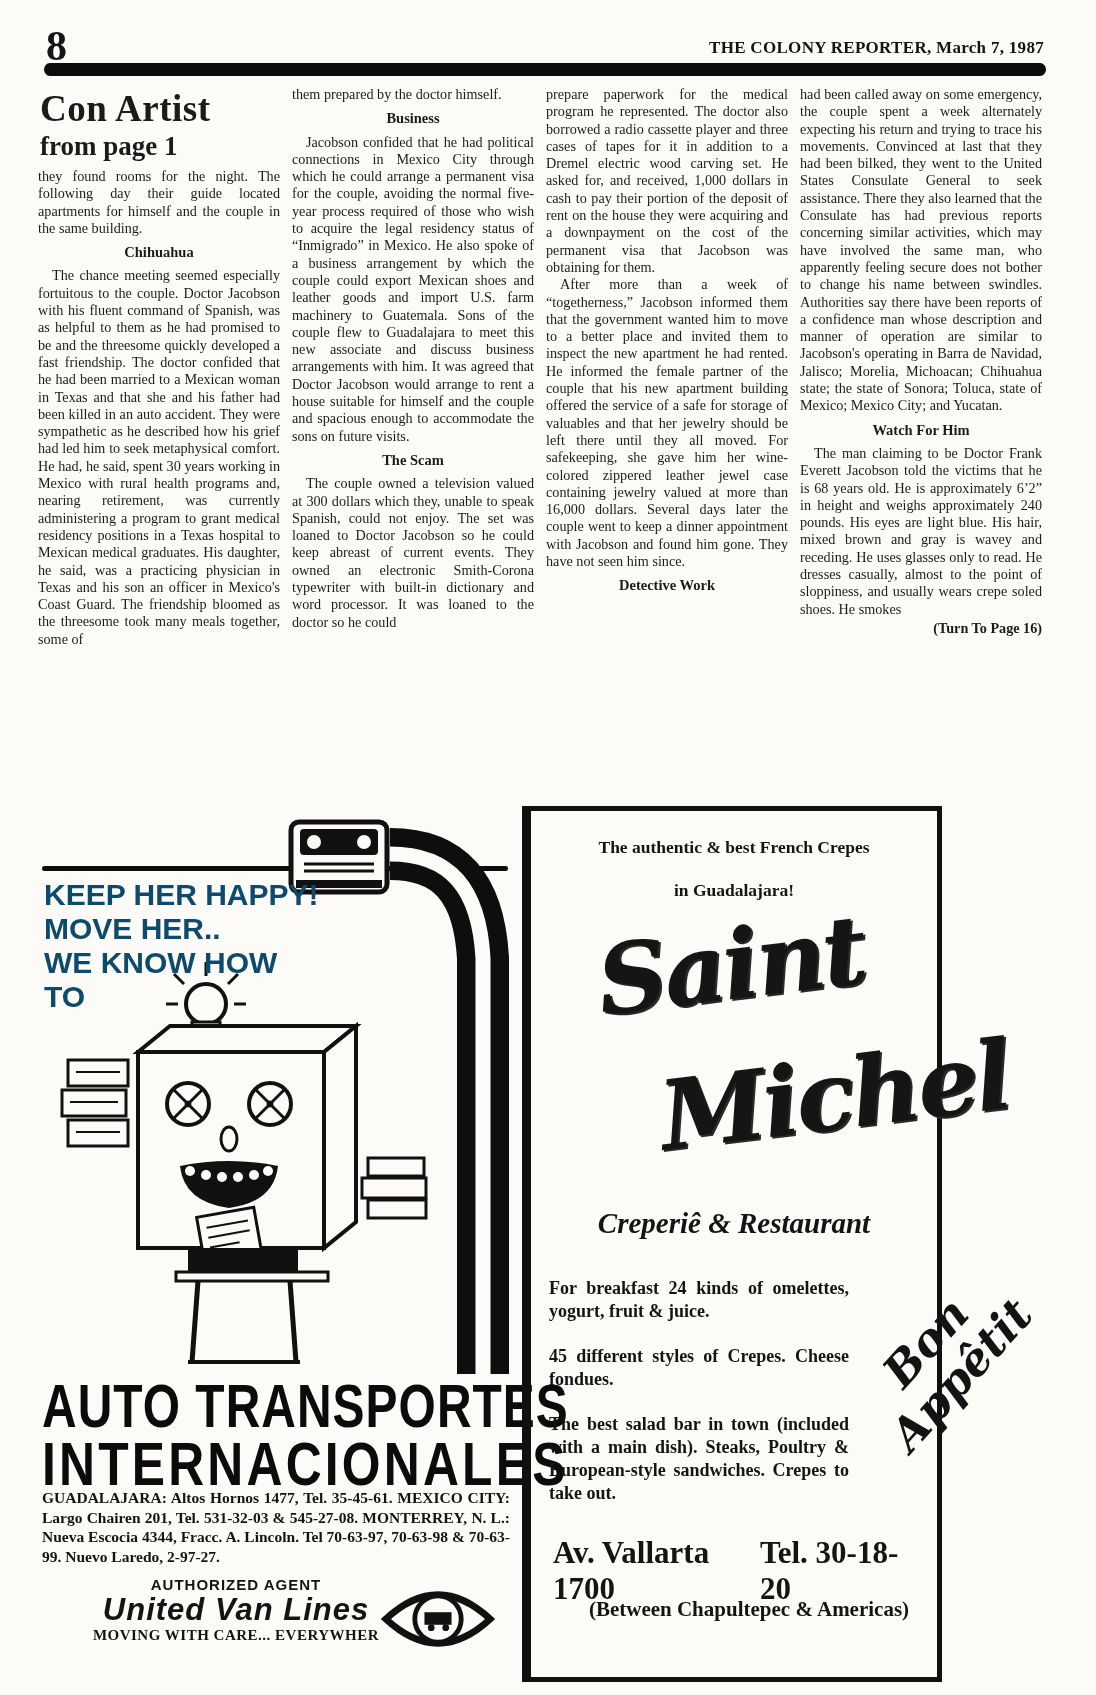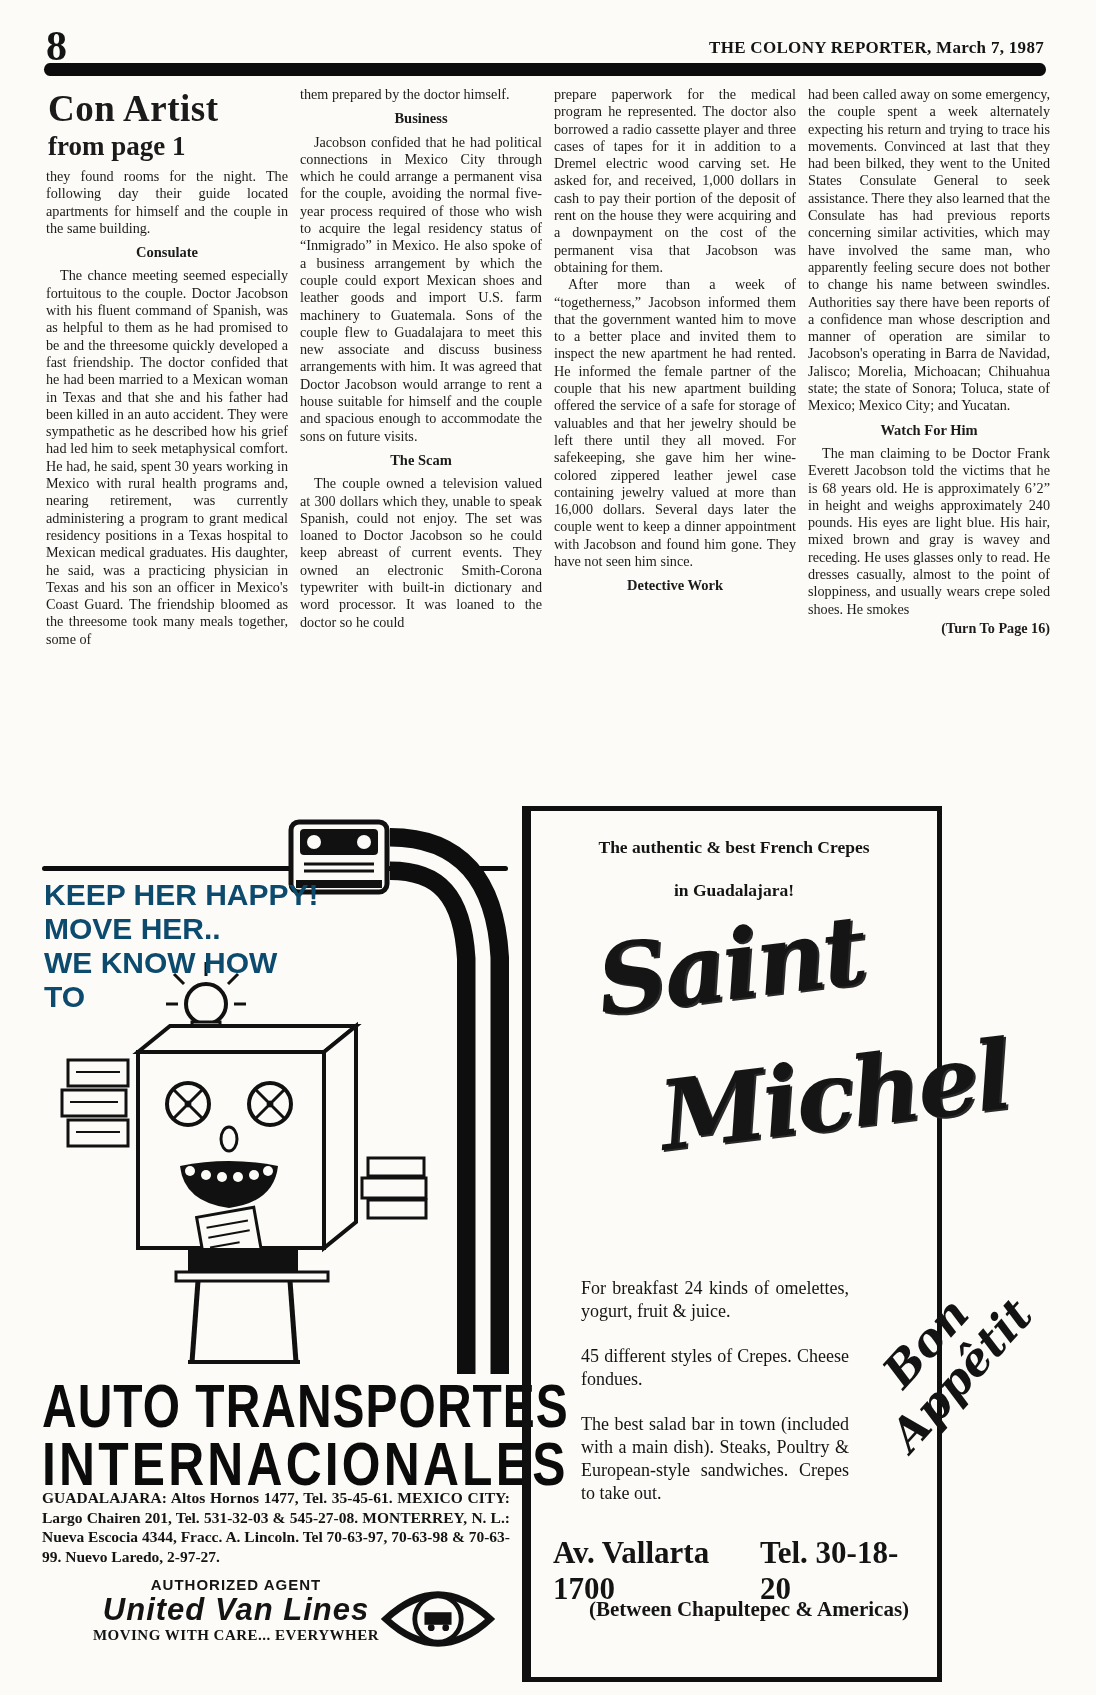--- a/index.html
+++ b/index.html
@@ -7,21 +7,21 @@
   .page {
     position:relative; width:1096px; height:1695px; margin:0 auto;
     background:#fcfbf7; color:#141414; overflow:hidden;
     font-family:"Liberation Serif", serif;
   }
   
   .page-number { position:absolute; left:46px; top:22px; font-size:42px; font-weight:bold; }
   .masthead { position:absolute; right:52px; top:38px; font-size:17px; font-weight:bold; letter-spacing:.3px; }
   .header-rule { position:absolute; left:44px; top:63px; width:1002px; height:13px; background:#0c0c0c; border-radius:7px/60%; }
   
-  .article { position:absolute; left:46px; top:86px; width:1004px; height:748px; display:flex; gap:12px; }
+  .article { position:absolute; left:38px; top:86px; width:1004px; height:748px; display:flex; gap:12px; }
   .col { width:242px; height:100%; overflow:hidden; text-align:justify; font-size:14.2px; line-height:17.3px; color:#1b1b1b; }
   .headline { font-size:37px; font-weight:bold; letter-spacing:.5px; margin:4px 0 6px 2px; text-align:left; line-height:1; }
   .subhead-from { font-size:27px; font-weight:bold; margin:2px 0 8px 2px; text-align:left; line-height:1; }
   .col p { margin:0; }
   .col p.indent { text-indent:14px; }
   .col h4 { font-size:14.5px; font-weight:bold; text-align:center; margin:7px 0 6px 0; }
   .col .cont { font-weight:bold; text-align:right; margin-top:2px; }
   
   .movers-ad { position:absolute; left:38px; top:812px; width:478px; height:880px; }
   .movers-rule { position:absolute; left:4px; top:54px; width:466px; height:5px; background:#0d0d0d; border-radius:3px; }
@@ -45,21 +45,21 @@
   .crep-tagline1 { margin-top:26px; text-align:center; font-weight:bold; font-size:17.5px; }
   .crep-tagline2 { margin-top:22px; text-align:center; font-weight:bold; font-size:17.5px; }
   .crep-logo { position:relative; height:312px; font-family:"DejaVu Serif", serif; }
   .crep-logo .w1, .crep-logo .w2 {
      position:absolute; font-weight:bold; font-style:italic; font-size:96px; color:#151515;
      letter-spacing:-3px; text-shadow:2px 2px 0 #2a2a2a; }
   .crep-logo .w1 { left:66px; top:8px; transform:rotate(-7deg); }
   .crep-logo .w2 { left:128px; top:138px; transform:rotate(-7deg); }
   .crep-subtitle { text-align:center; font-weight:bold; font-style:italic; font-size:29px; margin-top:-6px; }
   .crep-body { position:absolute; left:18px; top:466px; width:300px; }
-  .crep-body p { font-weight:normal; font-size:18px; line-height:23px; text-align:justify; margin-bottom:22px;margin-left:32px; }
+  .crep-body p { font-weight:bold; font-size:18px; line-height:23px; text-align:justify; margin-bottom:22px; }
   .bon-appetit { position:absolute; left:308px; top:500px; width:210px; transform:rotate(-48deg);
      text-align:center; font-family:"DejaVu Serif", serif; font-weight:bold; font-style:italic;
      font-size:45px; line-height:48px; color:#131313; }
   .crep-footer { position:absolute; left:22px; right:22px; top:724px; display:flex; justify-content:space-between;
      font-weight:bold; font-size:31px; }
   .crep-note { position:absolute; left:15px; width:100%; top:786px; text-align:center; font-weight:bold; font-size:21px; }
 </style>
 </head>
 <body>
 
@@ -67,21 +67,21 @@
 
   <div class="page-number">8</div>
   <div class="masthead">THE COLONY REPORTER, March 7, 1987</div>
   <div class="header-rule"></div>
 
   <div class="article">
     <div class="col">
       <div class="headline">Con Artist</div>
       <div class="subhead-from">from page 1</div>
       <p>they found rooms for the night. The following day their guide located apartments for himself and the couple in the same building.</p>
-      <h4>Consulate</h4>
+      <h4>Chihuahua</h4>
       <p class="indent">The chance meeting seemed especially fortuitous to the couple. Doctor Jacobson with his fluent command of Spanish, was as helpful to them as he had promised to be and the threesome quickly developed a fast friendship. The doctor confided that he had been married to a Mexican woman in Texas and that she and his father had been killed in an auto accident. They were sympathetic as he described how his grief had led him to seek metaphysical comfort. He had, he said, spent 30 years working in Mexico with rural health programs and, nearing retirement, was currently administering a program to grant medical residency positions in a Texas hospital to Mexican medical graduates. His daughter, he said, was a practicing physician in Texas and his son an officer in Mexico's Coast Guard. The friendship bloomed as the threesome took many meals together, some of</p>
     </div>
     <div class="col">
       <p>them prepared by the doctor himself.</p>
       <h4>Business</h4>
       <p class="indent">Jacobson confided that he had political connections in Mexico City through which he could arrange a permanent visa for the couple, avoiding the normal five-year process required of those who wish to acquire the legal residency status of “Inmigrado” in Mexico. He also spoke of a business arrangement by which the couple could export Mexican shoes and leather goods and import U.S. farm machinery to Guatemala. Sons of the couple flew to Guadalajara to meet this new associate and discuss business arrangements with him. It was agreed that Doctor Jacobson would arrange to rent a house suitable for himself and the couple and spacious enough to accommodate the sons on future visits.</p>
       <h4>The Scam</h4>
       <p class="indent">The couple owned a television valued at 300 dollars which they, unable to speak Spanish, could not enjoy. The set was loaned to Doctor Jacobson so he could keep abreast of current events. They owned an electronic Smith-Corona typewriter with built-in dictionary and word processor. It was loaned to the doctor so he could</p>
     </div>
     <div class="col">
@@ -203,20 +203,21 @@
 
   <div class="creperie-ad">
     <div class="crep-tagline1">The authentic &amp; best French Crepes</div>
     <div class="crep-tagline2">in Guadalajara!</div>
 
     <div class="crep-logo">
       <span class="w1">Saint</span>
       <span class="w2">Michel</span>
     </div>
 
+    <div class="crep-subtitle">Creperiê &amp; Restaurant</div>
 
     <div class="crep-body">
       <p>For breakfast 24 kinds of omelettes, yogurt, fruit &amp; juice.</p>
       <p>45 different styles of Crepes. Cheese fondues.</p>
       <p>The best salad bar in town (included with a main dish). Steaks, Poultry &amp; European-style sandwiches. Crepes to take out.</p>
     </div>
 
     <div class="bon-appetit">
       <div>Bon</div>
       <div>Appêtit</div>

